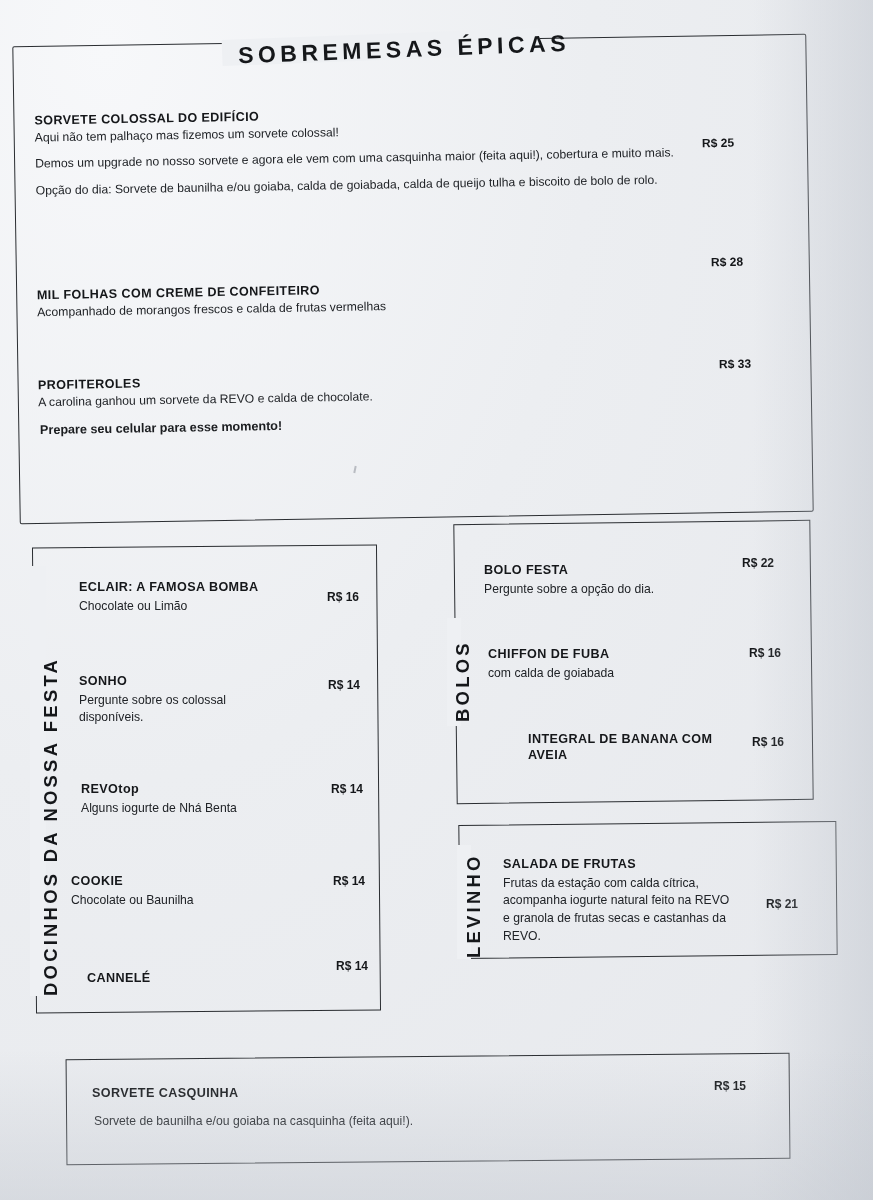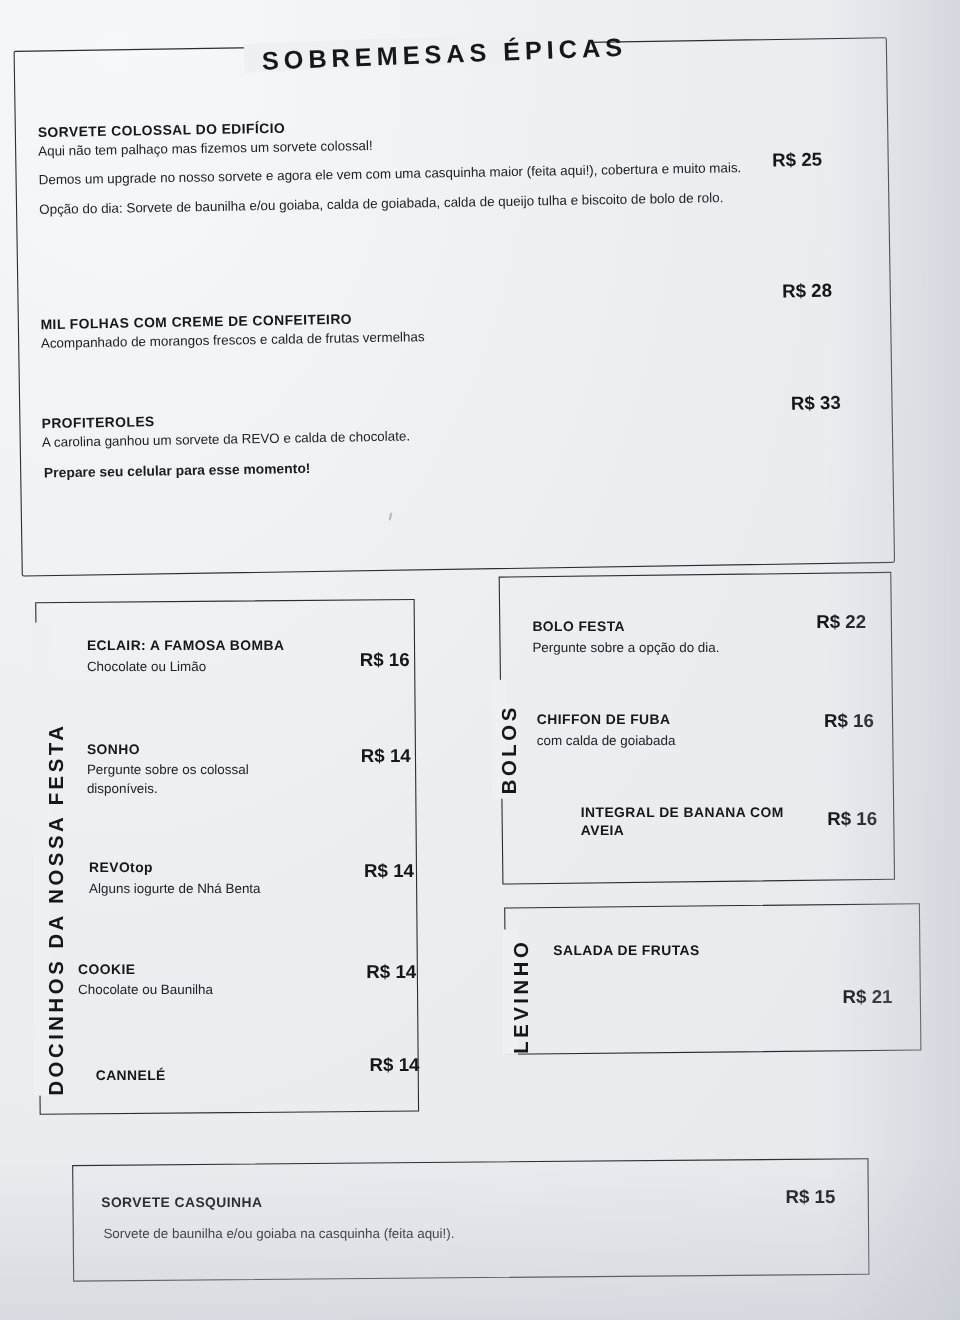--- a/index.html
+++ b/index.html
@@ -88,21 +88,21 @@
     line-height: 1.25;
     color: #15171a;
   }
   .item-desc {
     font-size: 12.2px;
     font-weight: 400;
     line-height: 1.45;
     color: #202327;
   }
   .price {
-    font-size: 17px;
+    font-size: 12px;
     font-weight: 700;
     color: #15171a;
     white-space: nowrap;
   }
   .abs { position: absolute; }
 
   
   .ep-row { position: absolute; }
   #ep1 { left: 35px; top: 108px; width: 640px; transform: rotate(-1.0deg); }
   #ep1-price { left: 702px; top: 136px; transform: rotate(-1.0deg); }
@@ -318,20 +318,21 @@
     <div class="item-name">INTEGRAL DE BANANA COM AVEIA</div>
   </div>
   <div class="price abs" id="bol3-p">R$ 16</div>
 
   <div class="box" id="box-levinho"></div>
   <div class="lbl-mask-lev"></div>
   <div class="vert-label" id="lbl-levinho">LEVINHO</div>
 
   <div class="doc-item" id="lev1">
     <div class="item-name">SALADA DE FRUTAS</div>
+    <div class="item-desc">Frutas da estação com calda cítrica, acompanha iogurte natural feito na REVO e granola de frutas secas e castanhas da REVO.</div>
   </div>
   <div class="price abs" id="lev1-p">R$ 21</div>
 
   <div class="box" id="box-casquinha"></div>
   <div class="item-name abs" id="casq-name">SORVETE CASQUINHA</div>
   <div class="item-desc abs" id="casq-desc">Sorvete de baunilha e/ou goiaba na casquinha (feita aqui!).</div>
   <div class="price abs" id="casq-p">R$ 15</div>
 
 </div>
 

